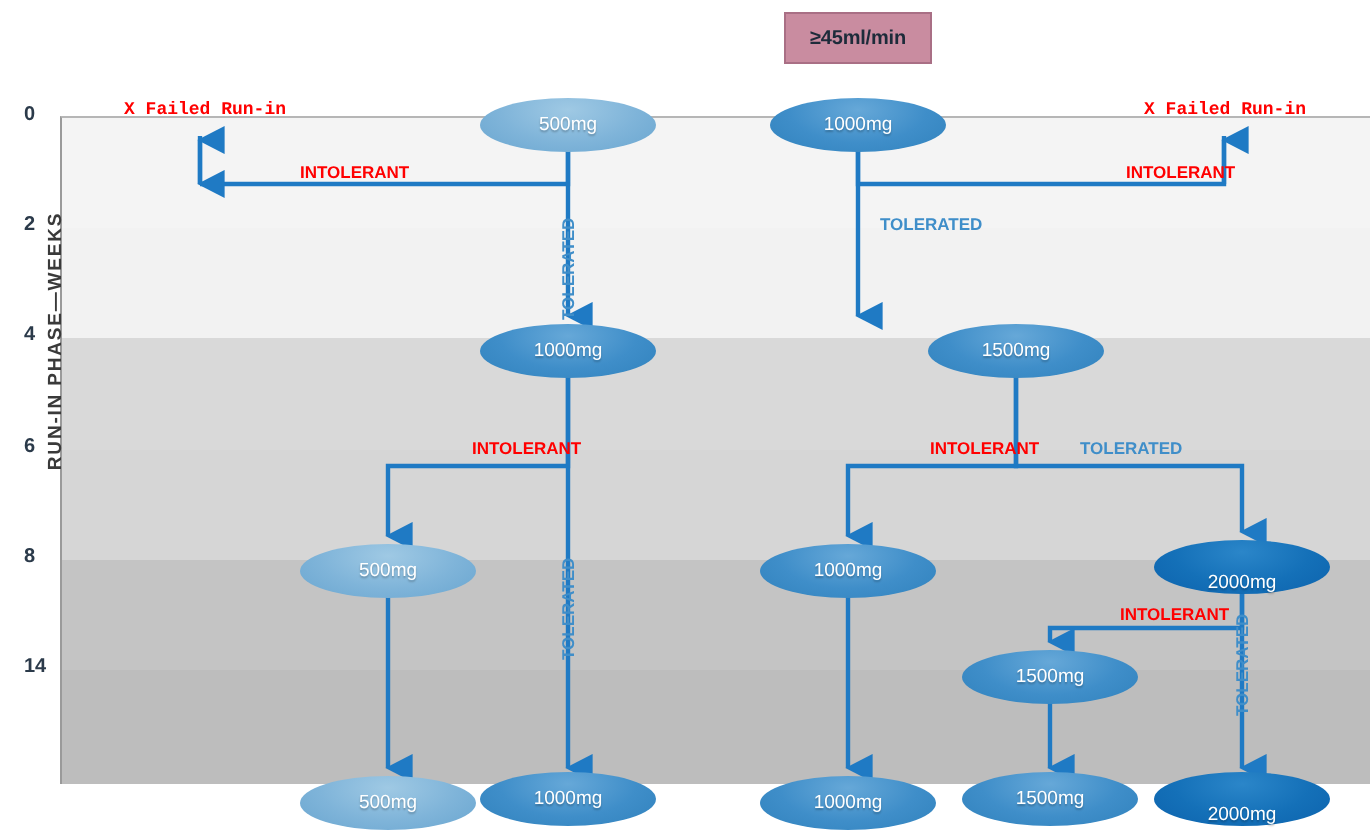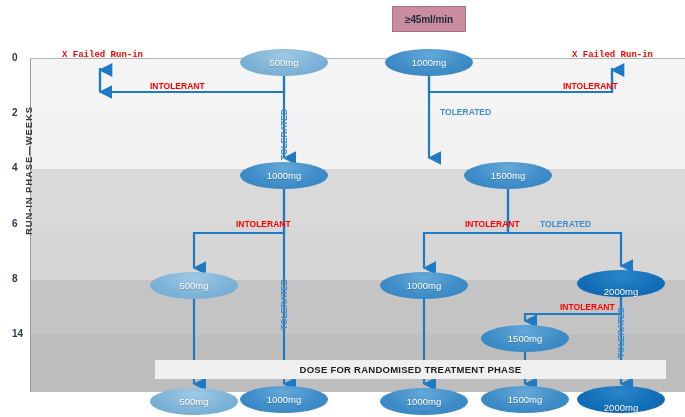--- a/index.html
+++ b/index.html
@@ -163,23 +163,20 @@
   <div class="elabel lab-tol vert" style="left:279px;top:160px;">TOLERATED</div>
 
   <div class="elabel lab-intol" style="left:208px;top:219px;">INTOLERANT</div>
   <div class="elabel lab-intol" style="left:437px;top:219px;">INTOLERANT</div>
   <div class="elabel lab-tol" style="left:540px;top:219px;">TOLERATED</div>
   <div class="elabel lab-tol vert" style="left:279px;top:330px;">TOLERATED</div>
 
   <div class="elabel lab-intol" style="left:532px;top:302px;">INTOLERANT</div>
   <div class="elabel lab-tol vert" style="left:616px;top:358px;">TOLERATED</div>
 
-  <div id="randbar">
-    <span>DOSE FOR RANDOMISED TREATMENT PHASE</span>
-  </div>
 
   <div id="node-layer">
       <div class="node tone-light" style="left: 240px; top: 49px; width: 88px; height: 27px;">
         <span>500mg</span>
       </div>
       <div class="node tone-mid" style="left: 385px; top: 49px; width: 88px; height: 27px;">
         <span>1000mg</span>
       </div>
       <div class="node tone-mid" style="left: 240px; top: 162px; width: 88px; height: 27px;">
         <span>1000mg</span>

